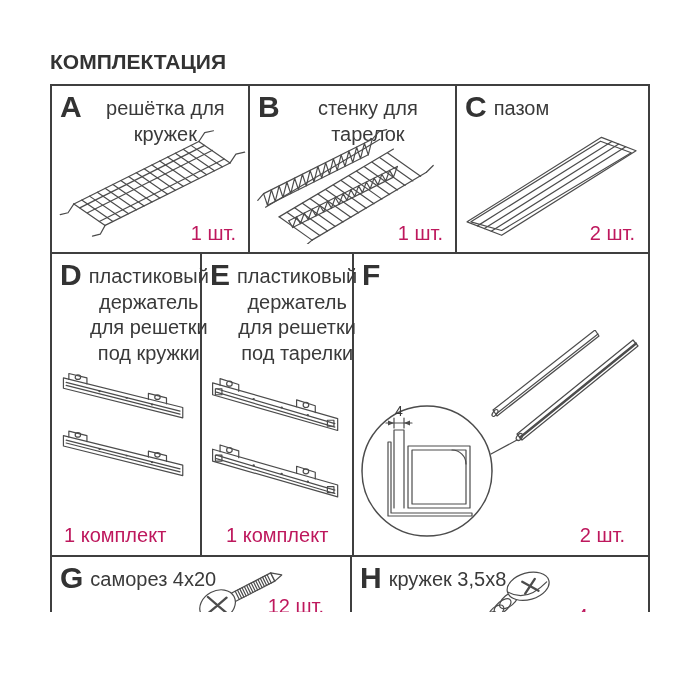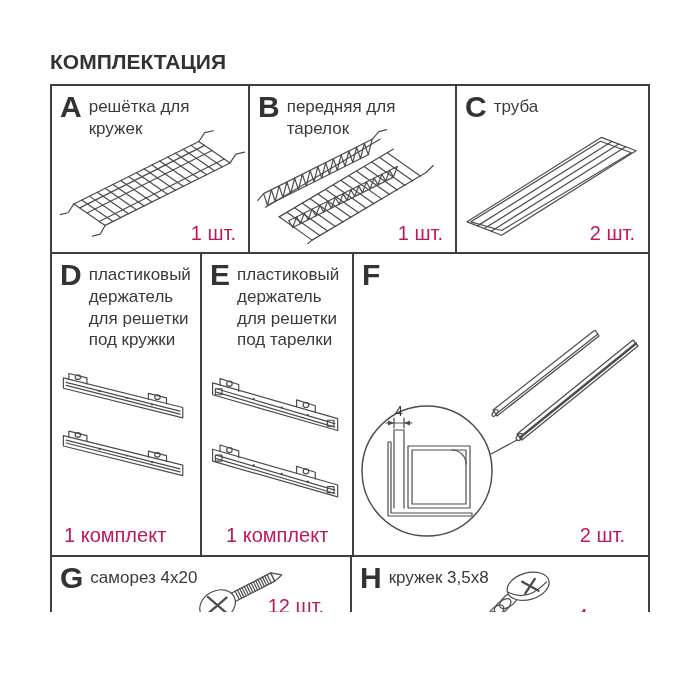--- a/index.html
+++ b/index.html
@@ -11,21 +11,21 @@
   .r{display:flex;}
   .cell{position:relative;box-sizing:border-box;border-right:2px solid #3f3f3f;}
   .cell.last{border-right:none;}
   .r1 .cell,.r2 .cell{border-bottom:2px solid #3f3f3f;}
   .r1{height:168px;} .r2{height:303px;} .r3{height:84px;}
   .cA{width:198px;} .cB{width:207px;} .cC{width:191px;}
   .cD{width:150px;} .cE{width:152px;} .cF{width:294px;}
   .cG{width:300px;} .cH{width:296px;}
   .head{display:flex;gap:7px;padding:7px 6px 0 8px;align-items:flex-start;}
   .letter{font-size:30px;font-weight:bold;line-height:0.95;color:#333;}
-  .desc{font-size:17px;line-height:1.28;padding-top:3px;white-space:pre-line;color:#3a3a3a;}
+  .desc{font-size:20px;line-height:1.28;padding-top:3px;white-space:pre-line;color:#3a3a3a;text-align:center;}
   .qty{position:absolute;font-size:20px;color:#be185d;}
   .qtyA{right:12px;bottom:7px;} .qtyB{right:12px;bottom:7px;} .qtyC{right:13px;bottom:7px;}
   .qtyD{left:12px;bottom:8px;} .qtyE{left:24px;bottom:8px;} .qtyF{right:23px;bottom:8px;}
   .qtyG{right:26px;bottom:23px;} .qtyH{right:26px;bottom:13px;}
   svg{position:absolute;}
   svg *{vector-effect:non-scaling-stroke;}
   .ln{fill:none;stroke:#4c4c4c;stroke-width:1.2;stroke-linejoin:round;stroke-linecap:round;}
   .ln2{fill:#ffffff;stroke:#4c4c4c;stroke-width:1.2;stroke-linejoin:round;}
   .thick{fill:none;stroke:#4c4c4c;stroke-width:2.3;stroke-linecap:round;}
   .dot{fill:#4c4c4c;stroke:none;}
@@ -50,37 +50,37 @@
           <path class="ln" d="M16,86 L144,22 M22,90 L150,26 M30,95 L158,31 M42,104 L170,40 M48,108 L176,44"></path>
           <path class="ln" d="M16,86 L48,108 M24,82 L56,104 M32,78 L64,100 M40,74 L72,96 M48,70 L80,92 M56,66 L88,88 M64,62 L96,84 M72,58 L104,80 M80,54 L112,76 M88,50 L120,72 M96,46 L128,68 M104,42 L136,64 M112,38 L144,60 M120,34 L152,56 M128,30 L160,52 M136,26 L168,48 M144,22 L176,44"></path>
           <path class="ln" d="M144,22 L150,13 L159,11 M176,44 L182,35 L191,33 M16,86 L10,95 L2,97 M48,108 L43,117 L35,119"></path>
         </svg>
         <span class="qty qtyA">1 шт.</span>
       </div>
 
       <div class="cell cB">
         <div class="head">
           <span class="letter">B</span>
-          <span class="desc">передняя для тарелок</span>
+          <span class="desc">стенку для тарелок</span>
         </div>
         <svg style="left:4px;top:32px;" width="183" height="126" viewBox="0 0 185 130">
           <polyline class="ln" points="8,78 12,90 16,74 20,86 24,70 28,82 32,66 36,78 40,62 44,74 48,58 52,70 56,54 60,66 64,50 68,62 72,46 76,58 80,42 84,54 88,38 92,50 96,34 100,46 104,30 108,42 112,26 116,38 120,22"></polyline>
           <polyline class="ln" points="34,106 38,113 42,102 46,109 50,98 54,105 58,94 62,101 66,90 70,97 74,86 78,93 82,82 86,89 90,78 94,85 98,74 102,81 106,70 110,77 114,66 118,73 122,62 126,69 130,58 134,65 138,54 142,61 146,50"></polyline>
           <path class="ln" d="M8,78 L120,22 M12,90 L116,38 M34,106 L146,50 M38,113 L142,61"></path>
           <path class="ln" d="M10,92 L128,22 M24,102 L142,32 M58,126 L176,56"></path>
           <path class="ln" d="M24,102 L58,126 M32,97.3 L66,121.3 M40,92.6 L74,116.6 M48,87.9 L82,111.9 M56,83.2 L90,107.2 M64,78.5 L98,102.5 M72,73.8 L106,97.8 M80,69.1 L114,93.1 M88,64.4 L122,88.4 M96,59.7 L130,83.7 M104,55 L138,79 M112,50.3 L146,74.3 M120,45.6 L154,69.6 M128,40.9 L162,64.9 M136,36.2 L170,60.2"></path>
           <path class="ln" d="M120,22 L127,14 L135,12 M176,56 L183,49 M8,78 L2,85 M58,126 L51,132"></path>
         </svg>
         <span class="qty qtyB">1 шт.</span>
       </div>
 
       <div class="cell cC last">
         <div class="head">
           <span class="letter">C</span>
-          <span class="desc">труба</span>
+          <span class="desc">пазом</span>
         </div>
         <svg style="left:2px;top:36px;" width="188" height="120" viewBox="0 0 195 125">
           <path class="ln" d="M8,104 L148,16 L184,30 L44,118 Z"></path>
           <path class="ln" d="M12,104 L147,20 L179,32 L44,113 Z"></path>
           <path class="ln" d="M18.8,108.2 L158.8,20.2 M26,111 L166,23 M33.2,113.8 L173.2,25.8"></path>
         </svg>
         <span class="qty qtyC">2 шт.</span>
       </div>
     </div>
 

